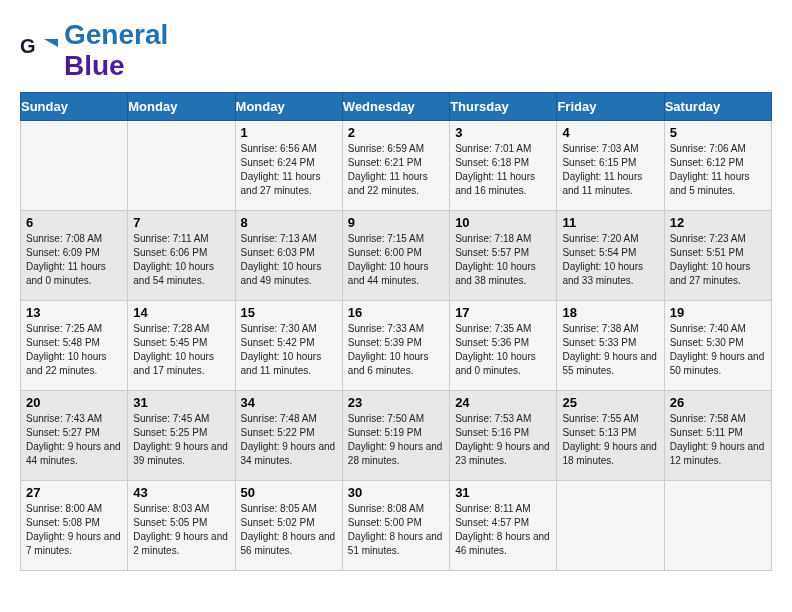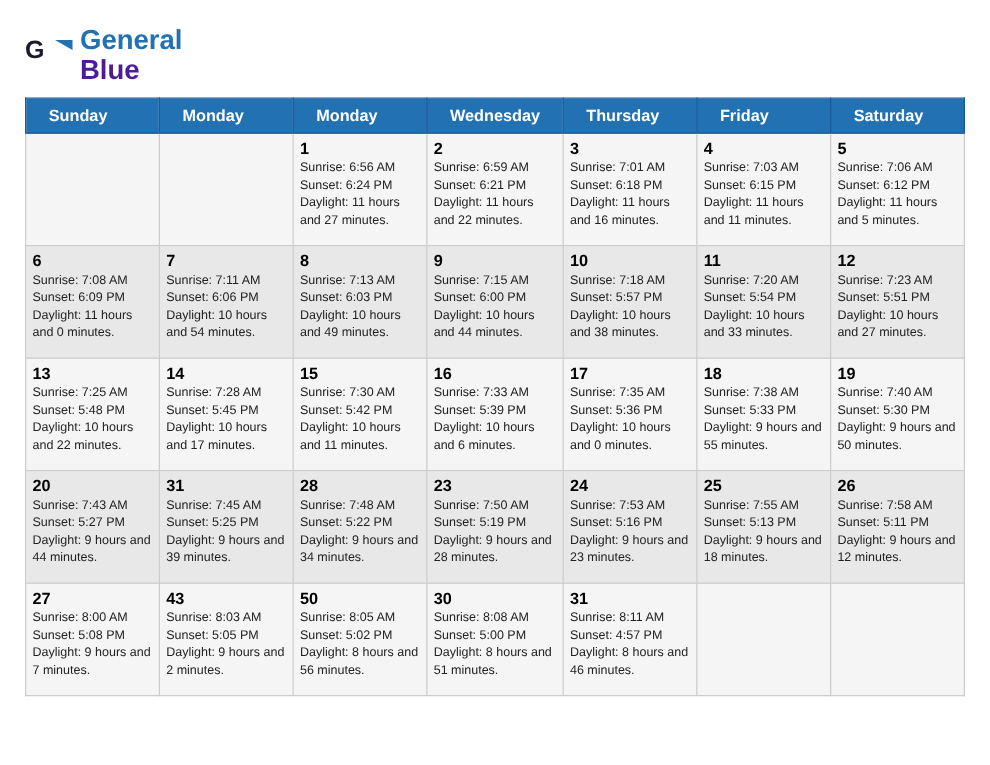--- a/index.html
+++ b/index.html
@@ -14,21 +14,21 @@
       display: flex;
       justify-content: space-between;
       align-items: flex-start;
       margin-bottom: 10px;
     }
     .logo {
       display: flex;
       align-items: center;
     }
     .logo-text {
-      font-size: 22px;
+      font-size: 28px;
       font-weight: bold;
       color: #1a1a2e;
       line-height: 1.1;
     }
     .logo-text span {
       color: #2271b3;
     }
     .logo-icon {
       width: 40px;
       height: 40px;
@@ -48,21 +48,21 @@
       color: #333;
     }
     table {
       width: 100%;
       border-collapse: collapse;
       font-size: 11px;
     }
     thead tr th {
       background-color: #2271b3;
       color: #fff;
-      padding: 6px 18px;
+      padding: 6px 0;
       text-align: left;
       font-size: 13px;
       font-weight: bold;
       border: 1px solid #1a5a9a;
     }
     tbody tr td {
       border: 1px solid #ccc;
       vertical-align: top;
       padding: 4px 5px;
       height: 90px;
@@ -247,21 +247,21 @@
           Sunrise: 7:43 AM<br>Sunset: 5:27 PM<br>Daylight: 9 hours and 44 minutes.
         </div>
         </td>
         <td>
           <span class="day-num">31</span>
         <div class="day-info">
           Sunrise: 7:45 AM<br>Sunset: 5:25 PM<br>Daylight: 9 hours and 39 minutes.
         </div>
         </td>
         <td>
-          <span class="day-num">28</span>
+          <span class="day-num">34</span>
         <div class="day-info">
           Sunrise: 7:48 AM<br>Sunset: 5:22 PM<br>Daylight: 9 hours and 34 minutes.
         </div>
         </td>
         <td>
           <span class="day-num">23</span>
         <div class="day-info">
           Sunrise: 7:50 AM<br>Sunset: 5:19 PM<br>Daylight: 9 hours and 28 minutes.
         </div>
         </td>

